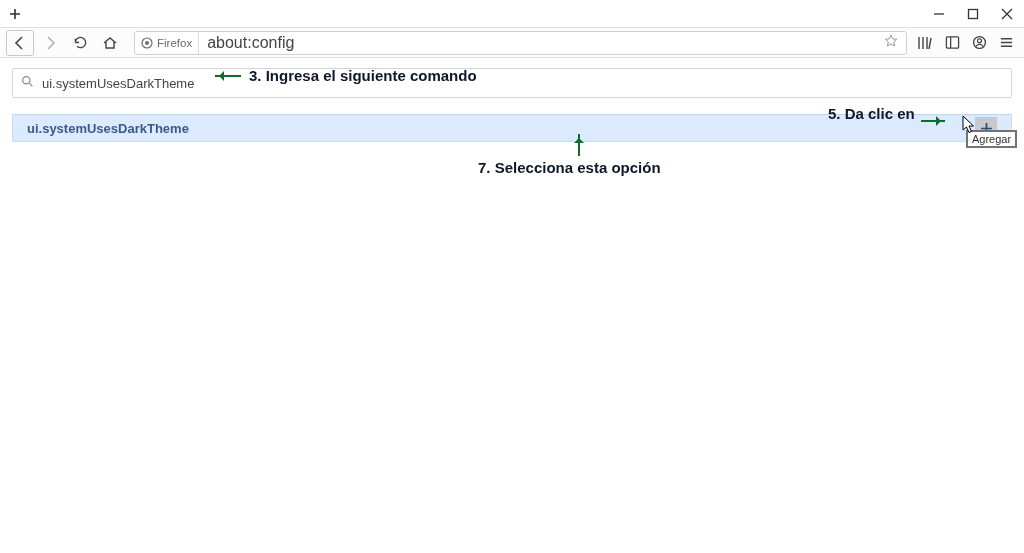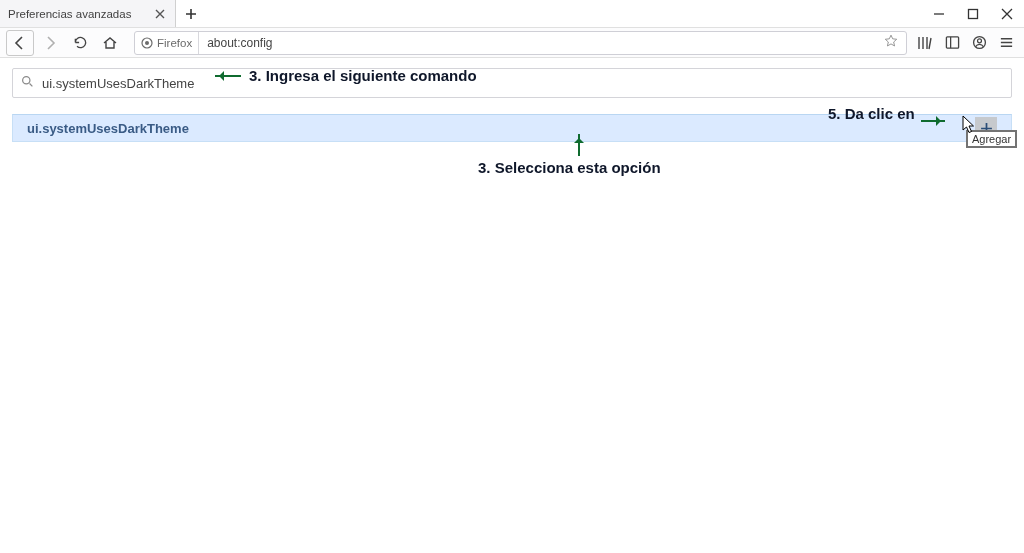--- a/index.html
+++ b/index.html
@@ -10,21 +10,21 @@
 .newtab{width:30px;display:flex;align-items:center;justify-content:center;cursor:pointer}
 .win-controls{margin-left:auto;display:flex;align-items:center;gap:20px;padding-right:10px}
 .win-btn{width:14px;height:14px;display:flex;align-items:center;justify-content:center;cursor:pointer}
 .navbar{height:30px;display:flex;align-items:center;padding:0 6px;gap:2px;border-bottom:1px solid #e0e0e0;background:#fcfcfd}
 .nav-btn{width:28px;height:26px;display:flex;align-items:center;justify-content:center;border-radius:3px;cursor:pointer}
 .nav-btn.disabled svg{stroke:#b0b0b0}
 .nav-btn svg{stroke:#444}
 .nav-btn.back{border:1px solid #c9c9c9}
 .urlbar-wrap{flex:1;height:24px;border:1px solid #cfcfd6;border-radius:3px;margin:12px 8px;display:flex;align-items:center;background:#fff}
 .url-identity{display:flex;align-items:center;gap:4px;padding:0 6px;border-right:1px solid #d8d8dd;height:100%;font-size:11.5px;color:#6b6b6b}
-.url-input{flex:1;border:none;outline:none;font-size:12px;padding:0 8px;color:#444;background:transparent}
+.url-input{flex:1;border:none;outline:none;font-size:16px;padding:0 8px;color:#444;background:transparent}
 .star-btn{padding:0 8px;cursor:pointer}
 .right-icons{display:flex;align-items:center;gap:12px;padding-right:4px}
 .right-icons .ri{cursor:pointer;display:flex;align-items:center;justify-content:center}
 .content{padding:10px 12px}
 .search-wrap{border:1px solid #d4d4d9;border-radius:2px;height:30px;display:flex;align-items:center;background:#fff}
 .search-icon{padding:0 8px;color:#8a8a8a}
 .search-input{flex:1;border:none;outline:none;font-size:13px;background:transparent;color:#444}
 .ann{color:#0f172a;font-weight:bold;font-size:15px;font-family:"Segoe UI",Arial,sans-serif}
 .ann1{position:absolute;left:215px;top:67px;display:flex;align-items:center;gap:4px}
 .arrow-left{width:26px;height:2px;background:#0f6b2f;position:relative;margin-right:4px}
@@ -41,28 +41,20 @@
 .ann4-arrow::before{content:"";position:absolute;left:-4px;top:-1px;border:5px solid transparent;border-bottom-color:#0f6b2f}
 .ann5{position:absolute;left:828px;top:105px;display:flex;align-items:flex-end;gap:4px}
 .arrow-right{width:24px;height:2px;background:#0f6b2f;position:relative;margin-left:2px}
 .arrow-right::before{content:"";position:absolute;right:-1px;top:-4px;border:5px solid transparent;border-left-color:#0f6b2f}
 .cursor-fake{position:absolute;left:962px;top:115px;pointer-events:none}
 </style>
 </head>
 <body>
 
 <div class="titlebar">
-  <div class="tab">
-    <span>Preferencias avanzadas</span>
-    <span class="tab-close">
-      <svg width="10" height="10" viewBox="0 0 10 10">
-          <path d="M1 1l8 8M9 1l-8 8" stroke="#555" stroke-width="1.4"></path>
-        </svg>
-    </span>
-  </div>
   <div class="newtab">
     <svg width="12" height="12" viewBox="0 0 12 12">
         <path d="M6 1v10M1 6h10" stroke="#333" stroke-width="1.6"></path>
       </svg>
   </div>
   <div class="win-controls">
     <span class="win-btn">
         <svg width="12" height="12">
           <path d="M1 6h10" stroke="#333" stroke-width="1.3"></path>
         </svg>
@@ -164,21 +156,21 @@
   </div>
 </div>
 
 <div class="ann ann1">
   <span class="arrow-left"></span>
   <span>3. Ingresa el siguiente comando</span>
 </div>
 
 <div class="ann4-arrow"></div>
 <div class="ann ann4">
-  <span>3. Selecciona esta opción</span>
+  <span>7. Selecciona esta opción</span>
 </div>
 
 <div class="ann ann5">
   <span>5. Da clic en</span>
   <span class="arrow-right"></span>
 </div>
 
 <div class="tooltip">Agregar</div>
 
 <svg class="cursor-fake" width="16" height="20" viewBox="0 0 16 20">

